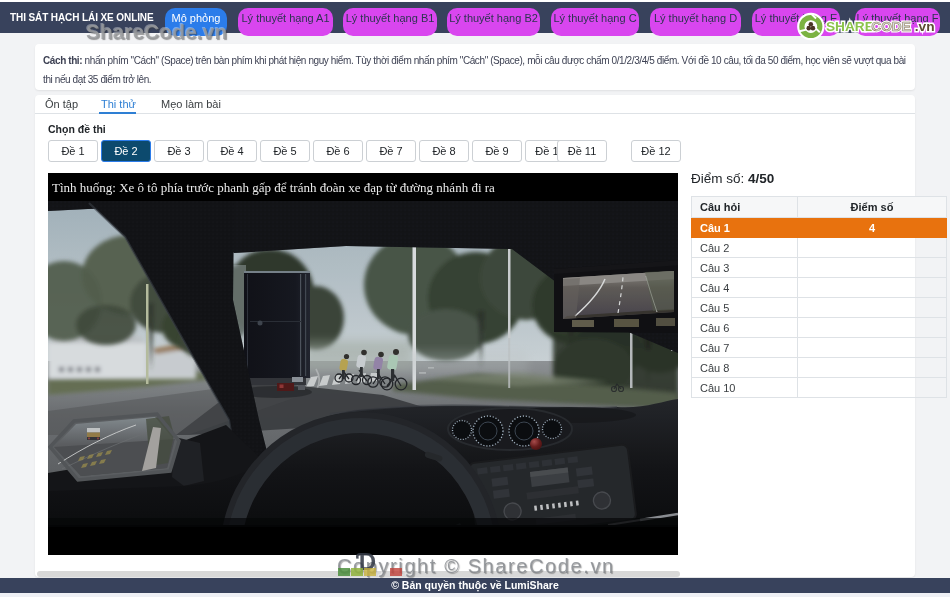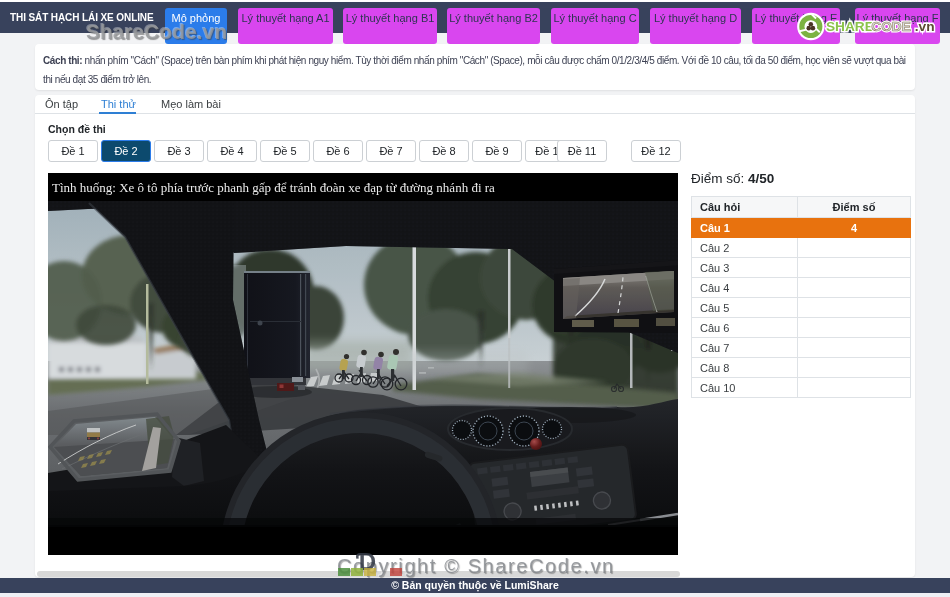--- a/index.html
+++ b/index.html
@@ -4,42 +4,42 @@
 <style>
   * { margin:0; padding:0; box-sizing:border-box; }
   html,body { width:950px; height:597px; overflow:hidden; }
   body { font-family:"Liberation Sans", sans-serif; background:#fff; }
   .page { position:relative; width:950px; height:597px; background:#f2f3f5; }
   
   .topstrip { position:absolute; left:0; top:0; width:950px; height:2px; background:#fff; }
   
   .nav { position:absolute; left:0; top:2px; width:950px; height:31px; background:#38425c; }
   .nav-title { position:absolute; left:10px; top:10px; color:#fff; font-size:10px; font-weight:bold; letter-spacing:-0.1px; }
-  .nbtn { position:absolute; top:6px; height:36px; border-radius:3px; font-size:11px; line-height:20px; text-align:center; }
+  .nbtn { position:absolute; top:6px; height:28px; border-radius:10px; font-size:11px; line-height:20px; text-align:center; }
   .nbtn.blue { background:#2b7cea; color:#fff; }
   .nbtn.white { background:#d946ef; color:#2d3450; }
   
   .wm1 { position:absolute; left:86px; top:21px; font-size:21px; line-height:21px; font-weight:bold; color:rgba(150,152,155,0.8); text-shadow:-1px -1px 0 rgba(255,255,255,0.35), 1px 1px 1px rgba(60,60,60,0.5); z-index:50; }
   .wm2 { position:absolute; left:337px; top:556px; font-size:20px; line-height:20px; letter-spacing:1.6px; color:rgba(130,134,139,0.8); text-shadow:-1px -1px 0 rgba(255,255,255,0.45), 1px 1px 1px rgba(70,70,70,0.45); z-index:50; }
   
   .card1 { position:absolute; left:35px; top:44px; width:880px; height:46px; background:#fff; border-radius:4px; box-shadow:0 1px 2px rgba(0,0,0,0.08); padding:7px 8px; font-size:10px; letter-spacing:-0.4px; color:#3e4254; line-height:19px; white-space:nowrap; }
   .card2 { position:absolute; left:35px; top:95px; width:880px; height:482px; background:#fff; border-radius:4px; box-shadow:0 1px 2px rgba(0,0,0,0.08); }
   .tabs { position:absolute; left:0; top:0; width:880px; height:19px; border-bottom:1px solid #dee2e6; }
   .tab { position:absolute; top:3px; font-size:11px; color:#3c4043; }
   .tab.active { color:#2e7fd4; }
   .tab-line { position:absolute; left:64px; top:17px; width:37px; height:2px; background:#2e7fd4; }
   .chon { position:absolute; left:13px; top:28px; font-size:10.5px; font-weight:bold; color:#212529; }
   .debtn { position:absolute; top:45px; width:50px; height:22px; border:1px solid #ccd0d4; border-radius:3px; background:#fff; font-size:11px; color:#212529; text-align:center; line-height:20px; }
   .debtn.active { background:#0c4a6e; border-color:#2b7cea; color:#fff; }
   
   .video { position:absolute; left:48px; top:173px; width:630px; height:382px; background:#000; }
   .video svg { filter:saturate(0.78) brightness(0.97); }
   
   .score-h { position:absolute; left:691px; top:171px; font-size:13.5px; color:#212529; }
-  .stable { position:absolute; left:691px; top:196px; width:220px; border-collapse:collapse; font-size:11px; color:#3c4043; }
+  .stable { position:absolute; left:691px; top:196px; width:256px; border-collapse:collapse; font-size:11px; color:#3c4043; }
   .stable td, .stable th { border:1px solid #dee2e6; height:20px; padding:0 0 0 8px; text-align:left; font-weight:normal; }
   .stable th { height:21px; background:#f6f7f8; font-weight:bold; color:#212529; }
   .stable th.c2, .stable td.c2 { text-align:center; padding:0; }
   .stable tr.hot td { background:#e8720e; border-color:#e8720e; color:#fff; font-weight:bold; }
   
   .sbar { position:absolute; left:37px; top:571px; width:643px; height:6px; background:#d8d8d8; border-radius:3px; }
   
   .footer { position:absolute; left:0; top:578px; width:950px; height:28px; background:#38425c; color:#fff; font-size:10.5px; font-weight:bold; text-align:center; line-height:15px; }
   .below-footer { position:absolute; left:0; top:593px; width:950px; height:4px; background:#eef0f5; }
   

